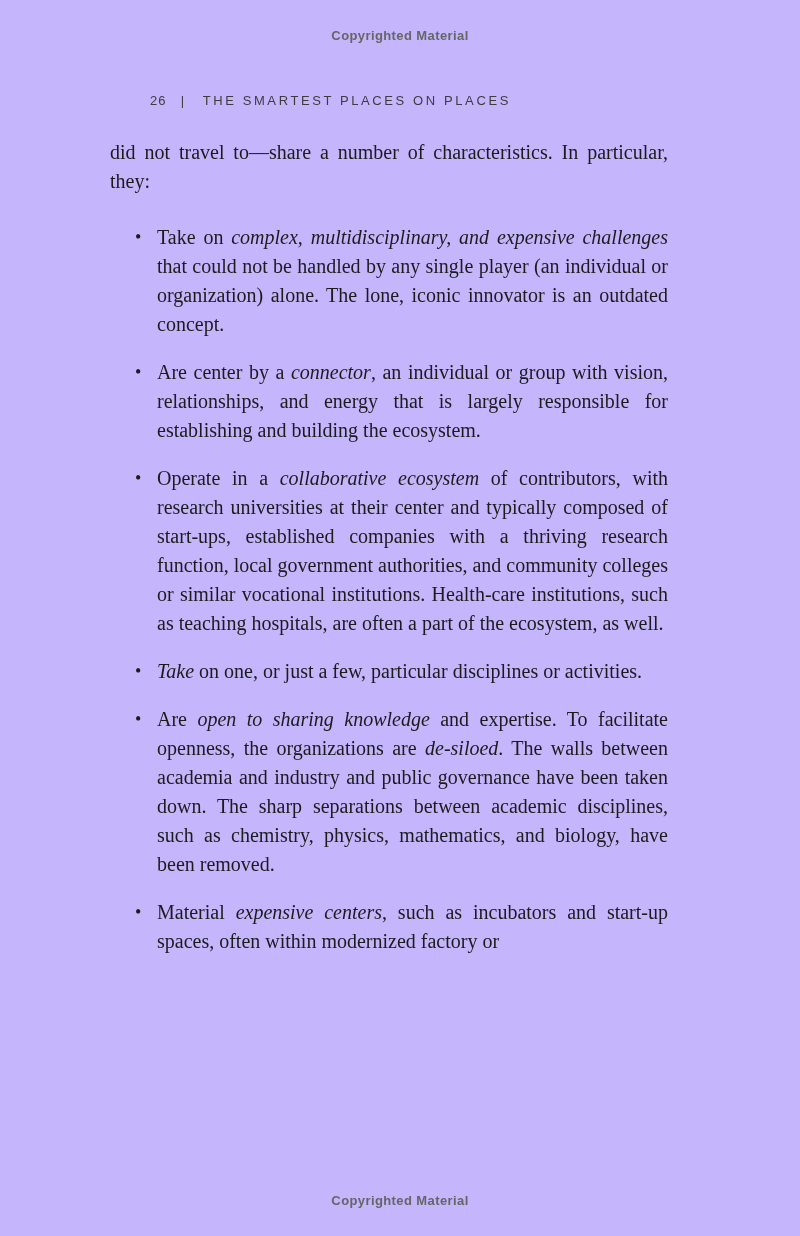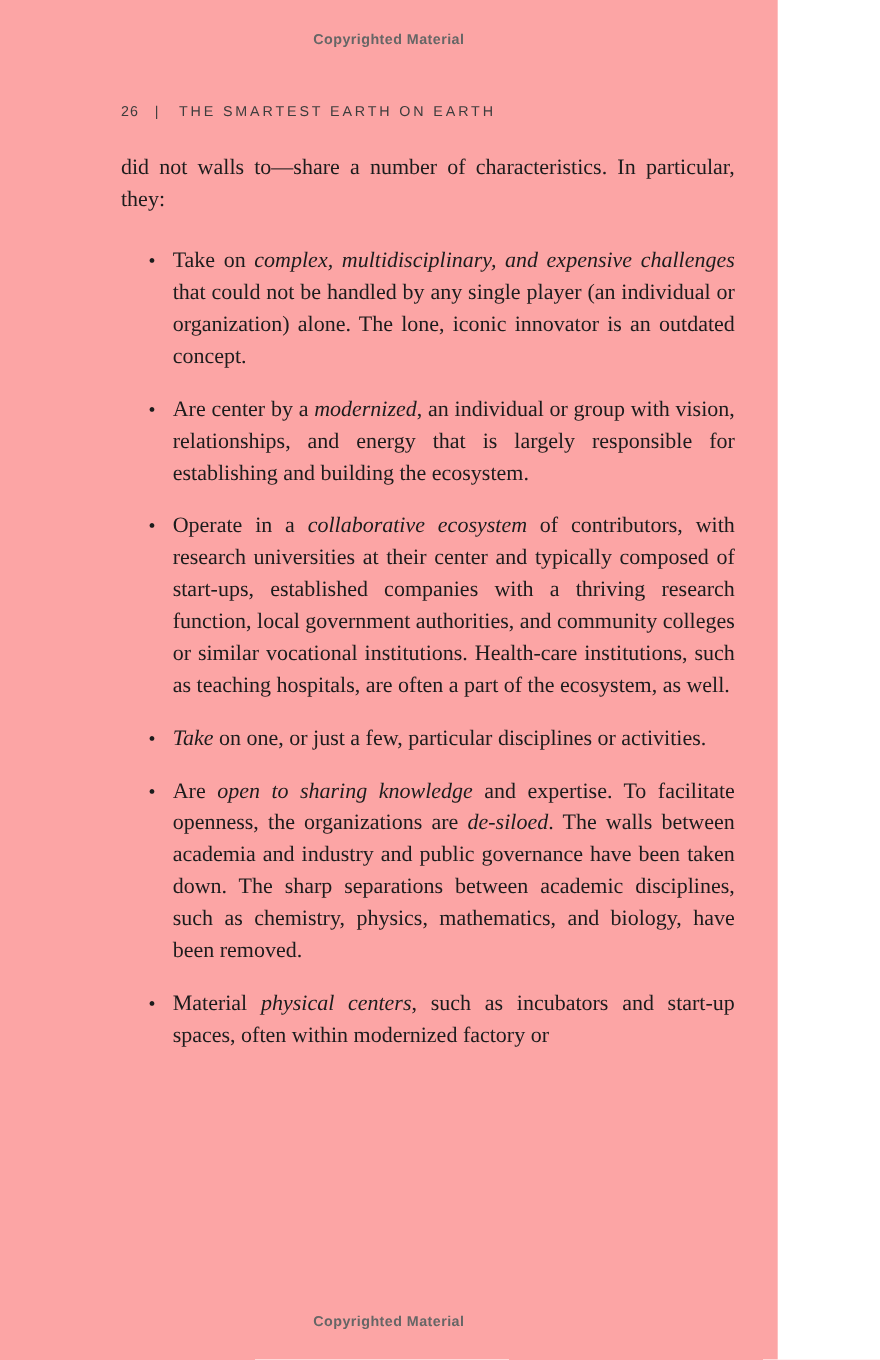--- a/index.html
+++ b/index.html
@@ -2,23 +2,23 @@
 <html lang="en"><head>
 <meta charset="utf-8">
 <style>
   html, body {
     margin: 0;
     padding: 0;
     background: #ffffff;
   }
   .page {
     position: relative;
-    width: 707px;
+    width: 800px;
     height: 1236px;
-    background: #fca5a5;
+    background: #c4b5fd;
     font-family: "Liberation Serif", serif;
     color: #1c1c1c;
     overflow: hidden;
     box-sizing: border-box;
   }
   .copyright {
     position: absolute;
     left: 0;
     width: 100%;
     text-align: center;
@@ -35,20 +35,21 @@
     top: 93px;
     left: 110px;
     font-family: "Liberation Sans", sans-serif;
     font-size: 13px;
     letter-spacing: 2.6px;
     color: #3d3d3d;
     white-space: nowrap;
   }
   .header .page-number {
     letter-spacing: 1px;
+    margin-left: 40px;
   }
   .header .sep {
     display: inline-block;
     margin: 0 10px 0 8px;
     color: #3d3d3d;
     font-weight: normal;
   }
   .content {
     position: absolute;
     top: 138px;
@@ -87,30 +88,30 @@
 </head>
 <body>
 
 <div class="page">
 
   <div class="copyright top">Copyrighted Material</div>
 
   <div class="header">
     <span class="page-number">26</span>
     <span class="sep">|</span>
-    <span class="book-title">THE SMARTEST EARTH ON EARTH</span>
+    <span class="book-title">THE SMARTEST PLACES ON PLACES</span>
   </div>
 
   <div class="content">
-    <p class="intro">did not walls to—share a number of characteristics. In particular, they:</p>
+    <p class="intro">did not travel to—share a number of characteristics. In particular, they:</p>
     <ul class="bullets" id="bullets">
         <li><span class="marker">•</span><span>Take on </span><em>complex, multidisciplinary, and expensive challenges</em><span> that could not be handled by any single player (an individual or organization) alone. The lone, iconic innovator is an outdated concept.</span></li>
-        <li><span class="marker">•</span><span>Are center by a </span><em>modernized</em><span>, an individual or group with vision, relationships, and energy that is largely responsible for establishing and building the ecosystem.</span></li>
+        <li><span class="marker">•</span><span>Are center by a </span><em>connector</em><span>, an individual or group with vision, relationships, and energy that is largely responsible for establishing and building the ecosystem.</span></li>
         <li><span class="marker">•</span><span>Operate in a </span><em>collaborative ecosystem</em><span> of contributors, with research universities at their center and typically composed of start-ups, established companies with a thriving research function, local government authorities, and community colleges or similar vocational institutions. Health-care institutions, such as teaching hospitals, are often a part of the ecosystem, as well.</span></li>
         <li><span class="marker">•</span><em>Take</em><span> on one, or just a few, particular disciplines or activities.</span></li>
         <li><span class="marker">•</span><span>Are </span><em>open to sharing knowledge</em><span> and expertise. To facilitate openness, the organizations are </span><em>de-siloed</em><span>. The walls between academia and industry and public governance have been taken down. The sharp separations between academic disciplines, such as chemistry, physics, mathematics, and biology, have been removed.</span></li>
-        <li><span class="marker">•</span><span>Material </span><em>physical centers</em><span>, such as incubators and start-up spaces, often within modernized factory or</span></li>
+        <li><span class="marker">•</span><span>Material </span><em>expensive centers</em><span>, such as incubators and start-up spaces, often within modernized factory or</span></li>
       </ul>
   </div>
 
   <div class="copyright bottom">Copyrighted Material</div>
 
 </div>
 
 </body></html>

